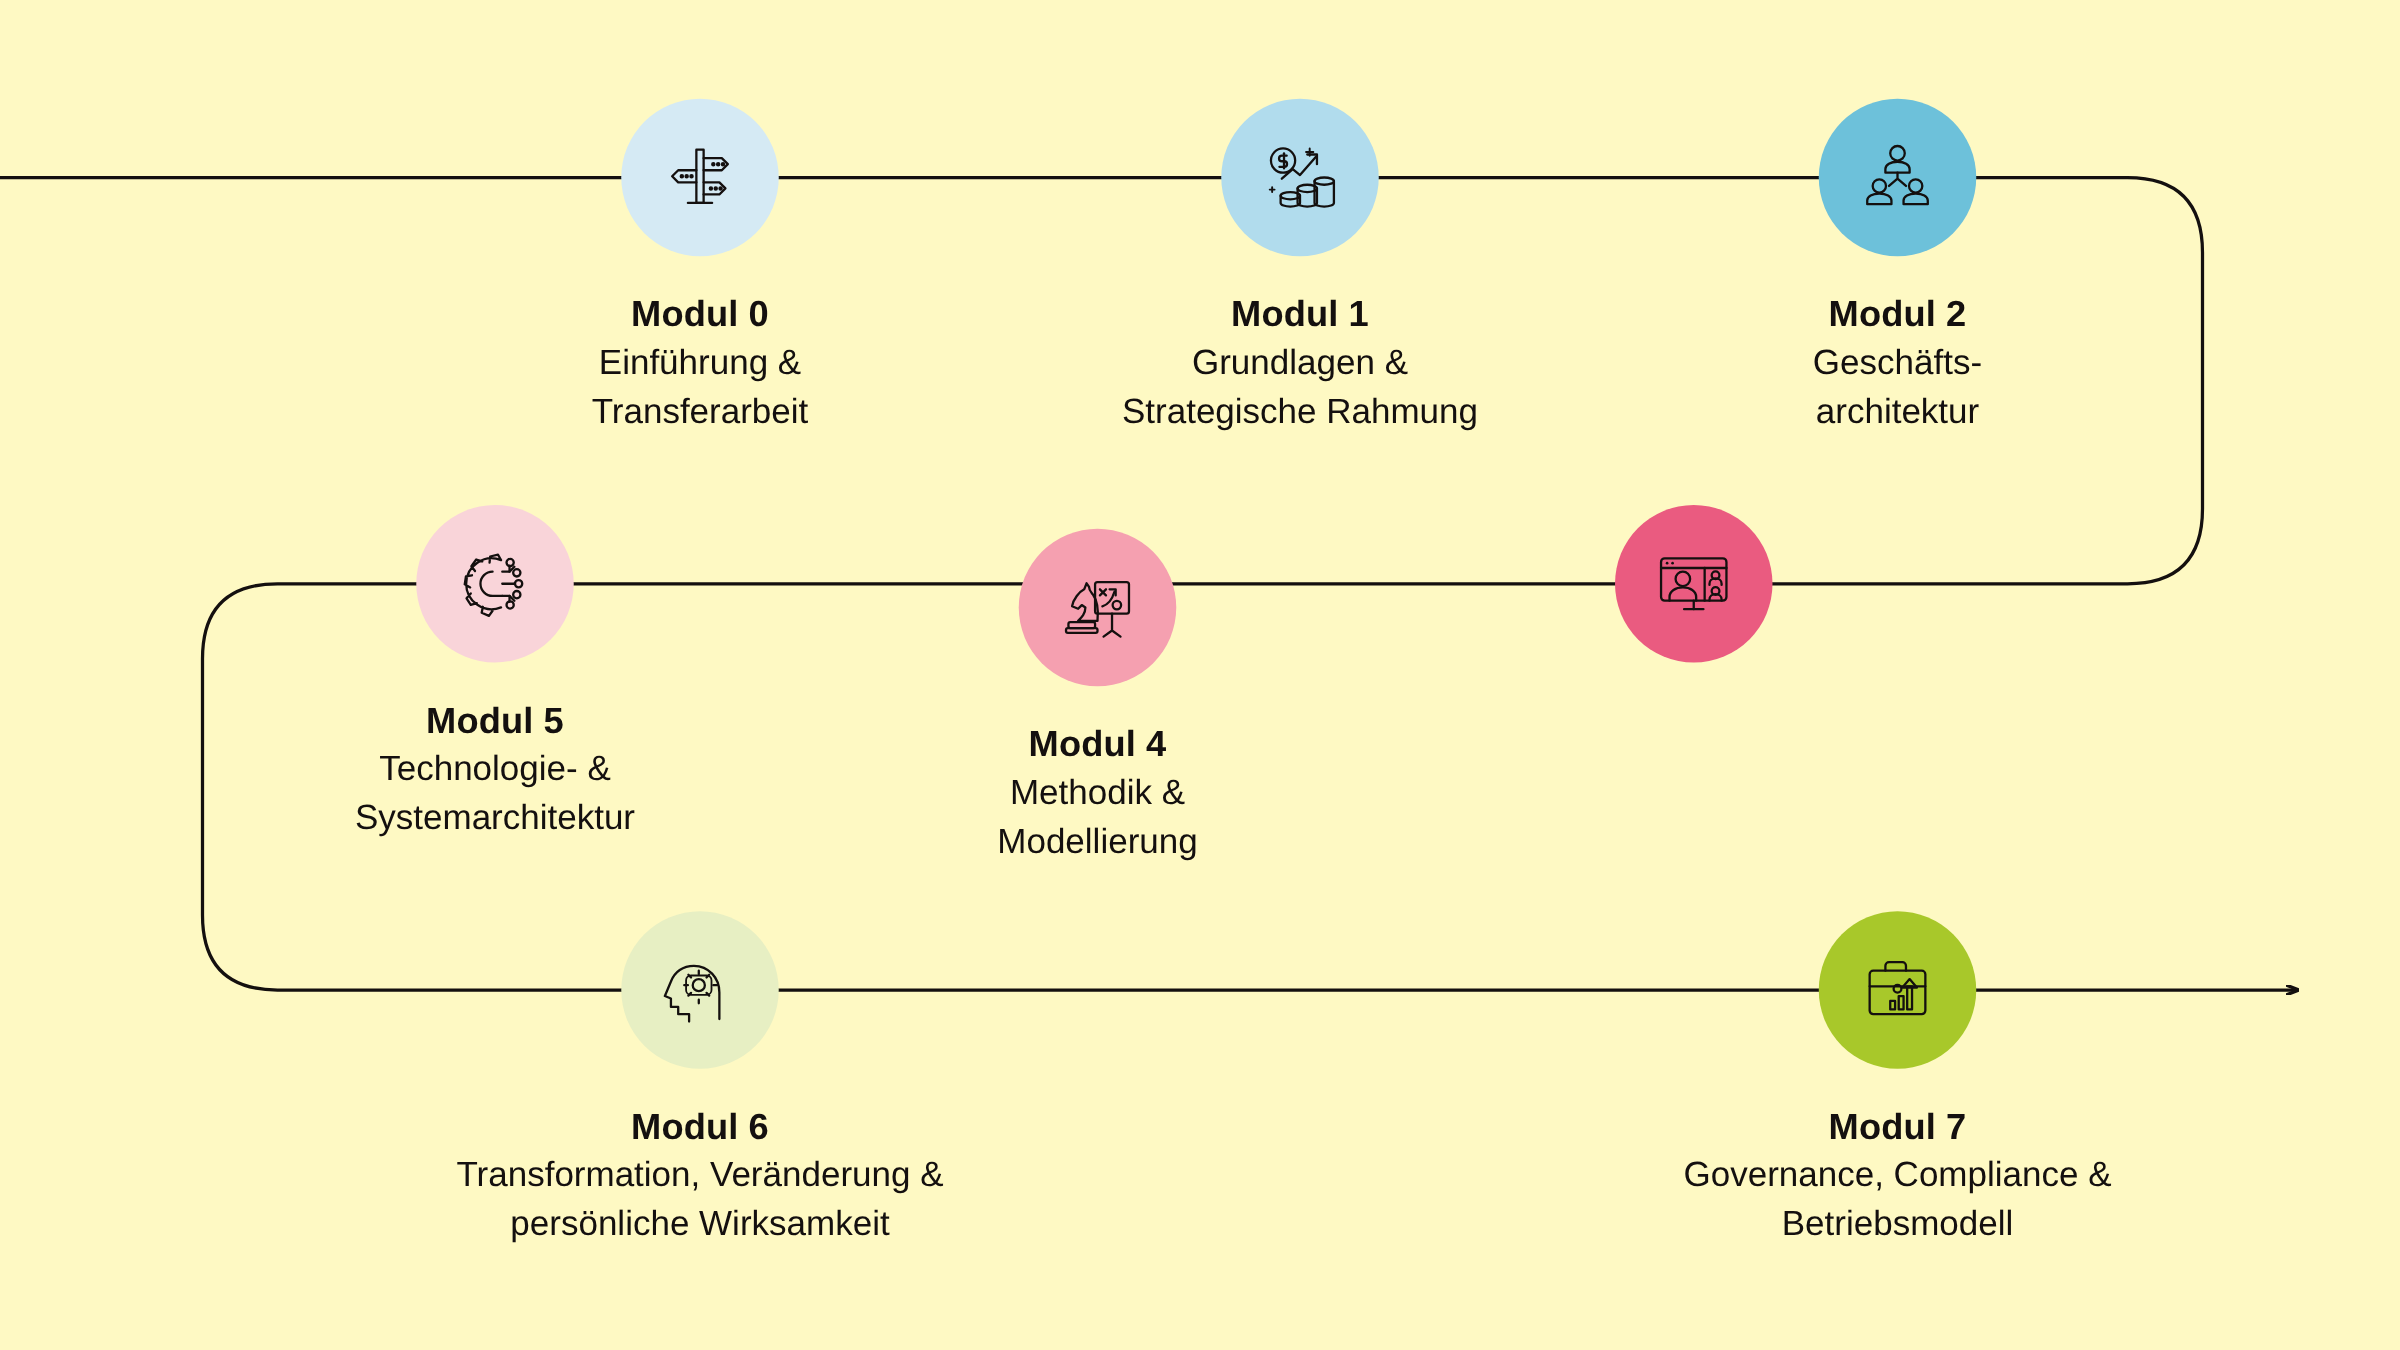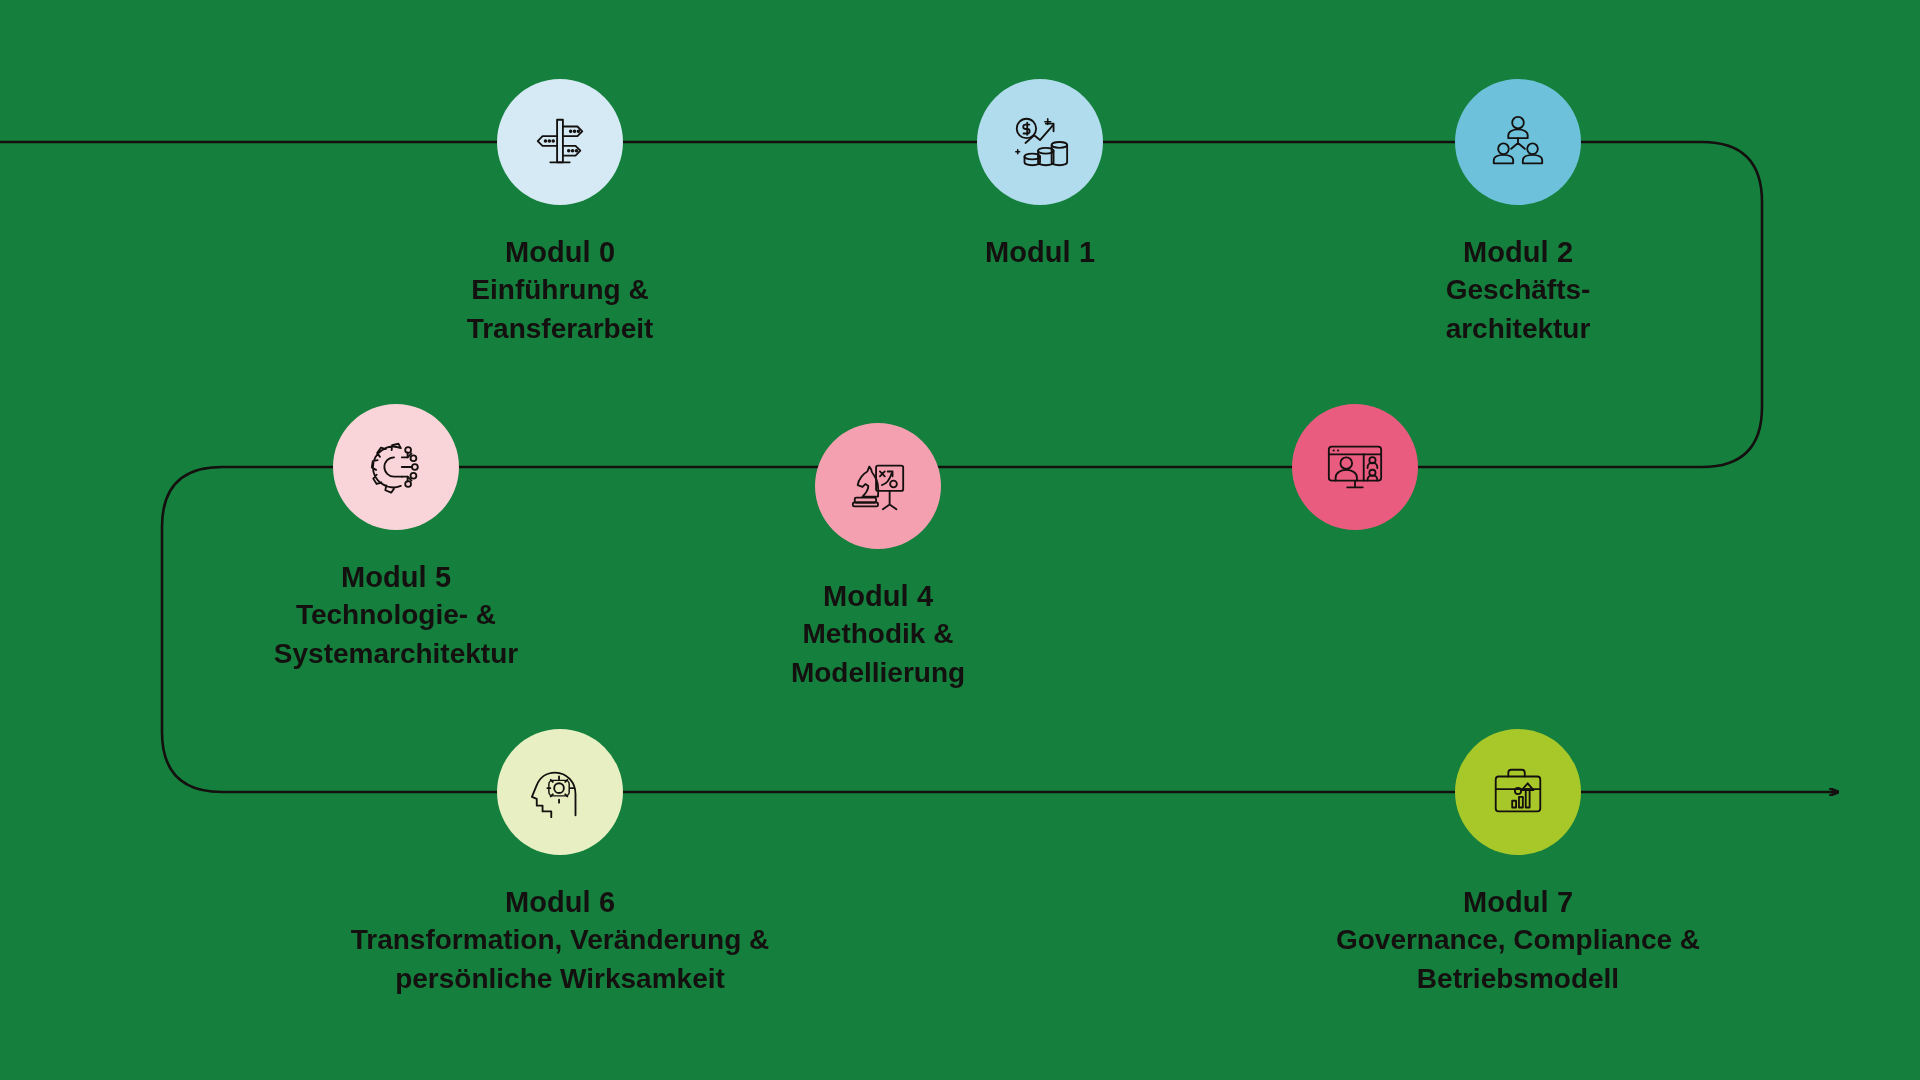--- a/index.html
+++ b/index.html
@@ -11,21 +11,21 @@
   }
   body {
     background: #efeeee;
     font-family: "Liberation Sans", sans-serif;
     color: #14100f;
   }
   #stage {
     position: relative;
     width: 1920px;
     height: 1080px;
-    background: #15803d;
+    background: #fef9c3;
   }
   #flow-lines {
     position: absolute;
     left: 0;
     top: 0;
     width: 1920px;
     height: 1080px;
     pointer-events: none;
   }
   .node {
@@ -54,21 +54,21 @@
   }
   .node-title {
     font-size: 29px;
     font-weight: 700;
     line-height: 1.32;
     letter-spacing: 0.1px;
     color: #14100f;
   }
   .node-desc {
     font-size: 28px;
-    font-weight: 700;
+    font-weight: 400;
     line-height: 1.38;
     color: #14100f;
     white-space: pre-line;
   }
 </style>
 </head>
 <body>
 
 <div id="stage">
 
@@ -127,20 +127,22 @@
           <path d="M16 47 v6 c0 1.7 3.6 3 8 3 s8-1.3 8-3 v-6"></path>
           <ellipse cx="38" cy="41" rx="8" ry="3"></ellipse>
           <path d="M30 41 v12 c0 1.7 3.6 3 8 3 s8-1.3 8-3 v-12"></path>
           <ellipse cx="52" cy="35" rx="8" ry="3"></ellipse>
           <path d="M44 35 v18 c0 1.7 3.6 3 8 3 s8-1.3 8-3 v-18"></path>
         </svg>
       </span>
     </div>
     <div class="node-labels">
       <div class="node-title">Modul 1</div>
+      <div class="node-desc">Grundlagen &amp;
+Strategische Rahmung</div>
     </div>
   </div>
 
   <div class="node" style="left:1518px; top:79px;">
     <div class="node-circle" style="background:#6dc1da;">
       <span>
         <svg viewBox="0 0 64 64" fill="none" stroke="#14100f" stroke-width="1.9" stroke-linecap="round" stroke-linejoin="round">
           <circle cx="32" cy="12" r="6"></circle>
           <path d="M22 28 v-3 c0-3.7 4.4-6 10-6 s10 2.3 10 6 v3 z"></path>
           <path d="M32 28 v5 M32 33 l-7 6 M32 33 l7 6"></path>

